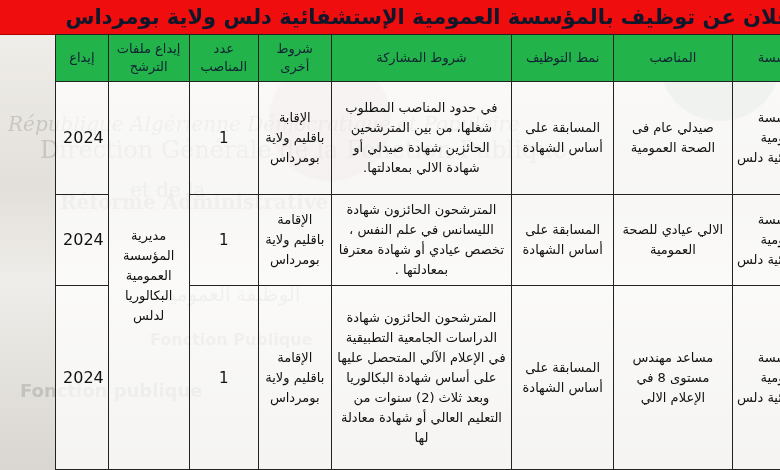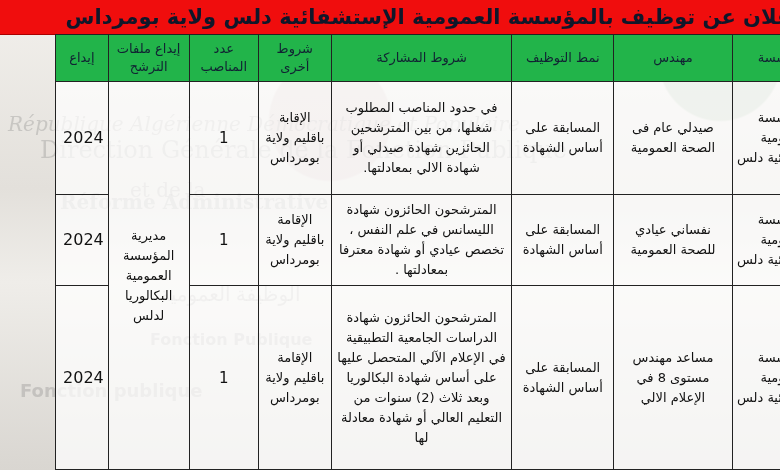--- a/index.html
+++ b/index.html
@@ -69,21 +69,21 @@
     <col style="width:113px">
     <col style="width:209px">
     <col style="width:76px">
     <col style="width:73px">
     <col style="width:86px">
     <col style="width:33px">
   </colgroup>
   <thead>
     <tr>
       <th>المؤسسة</th>
-      <th>مهندس</th>
+      <th>المناصب</th>
       <th>نمط التوظيف</th>
       <th>شروط المشاركة</th>
       <th>شروط أخرى</th>
       <th>عدد المناصب</th>
       <th>إيداع ملفات الترشح</th>
       <th>إيداع</th>
     </tr>
   </thead>
   <tbody>
     <tr style="height:113px;">
@@ -91,21 +91,21 @@
       <td>صيدلي عام فى الصحة العمومية</td>
       <td>المسابقة على أساس الشهادة</td>
       <td>في حدود المناصب المطلوب شغلها، من بين المترشحين الحائزين شهادة صيدلي أو شهادة الالي بمعادلتها.</td>
       <td>الإقابة باقليم ولاية بومرداس</td>
       <td class="num">1</td>
       <td rowspan="3">مديرية المؤسسة العمومية البكالوريا لدلس</td>
       <td class="date">2024</td>
     </tr>
     <tr style="height:91px;">
       <td>المؤسسة العمومية الإستشفائية دلس</td>
-      <td>نفساني عيادي للصحة العمومية</td>
+      <td>الالي عيادي للصحة العمومية</td>
       <td>المسابقة على أساس الشهادة</td>
       <td>المترشحون الحائزون شهادة الليسانس في علم النفس ، تخصص عيادي أو شهادة معترفا بمعادلتها .</td>
       <td>الإقامة باقليم ولاية بومرداس</td>
       <td class="num">1</td>
       <td class="date">2024</td>
     </tr>
     <tr style="height:184px;">
       <td>المؤسسة العمومية الإستشفائية دلس</td>
       <td>مساعد مهندس مستوى 8 في الإعلام الالي</td>
       <td>المسابقة على أساس الشهادة</td>

